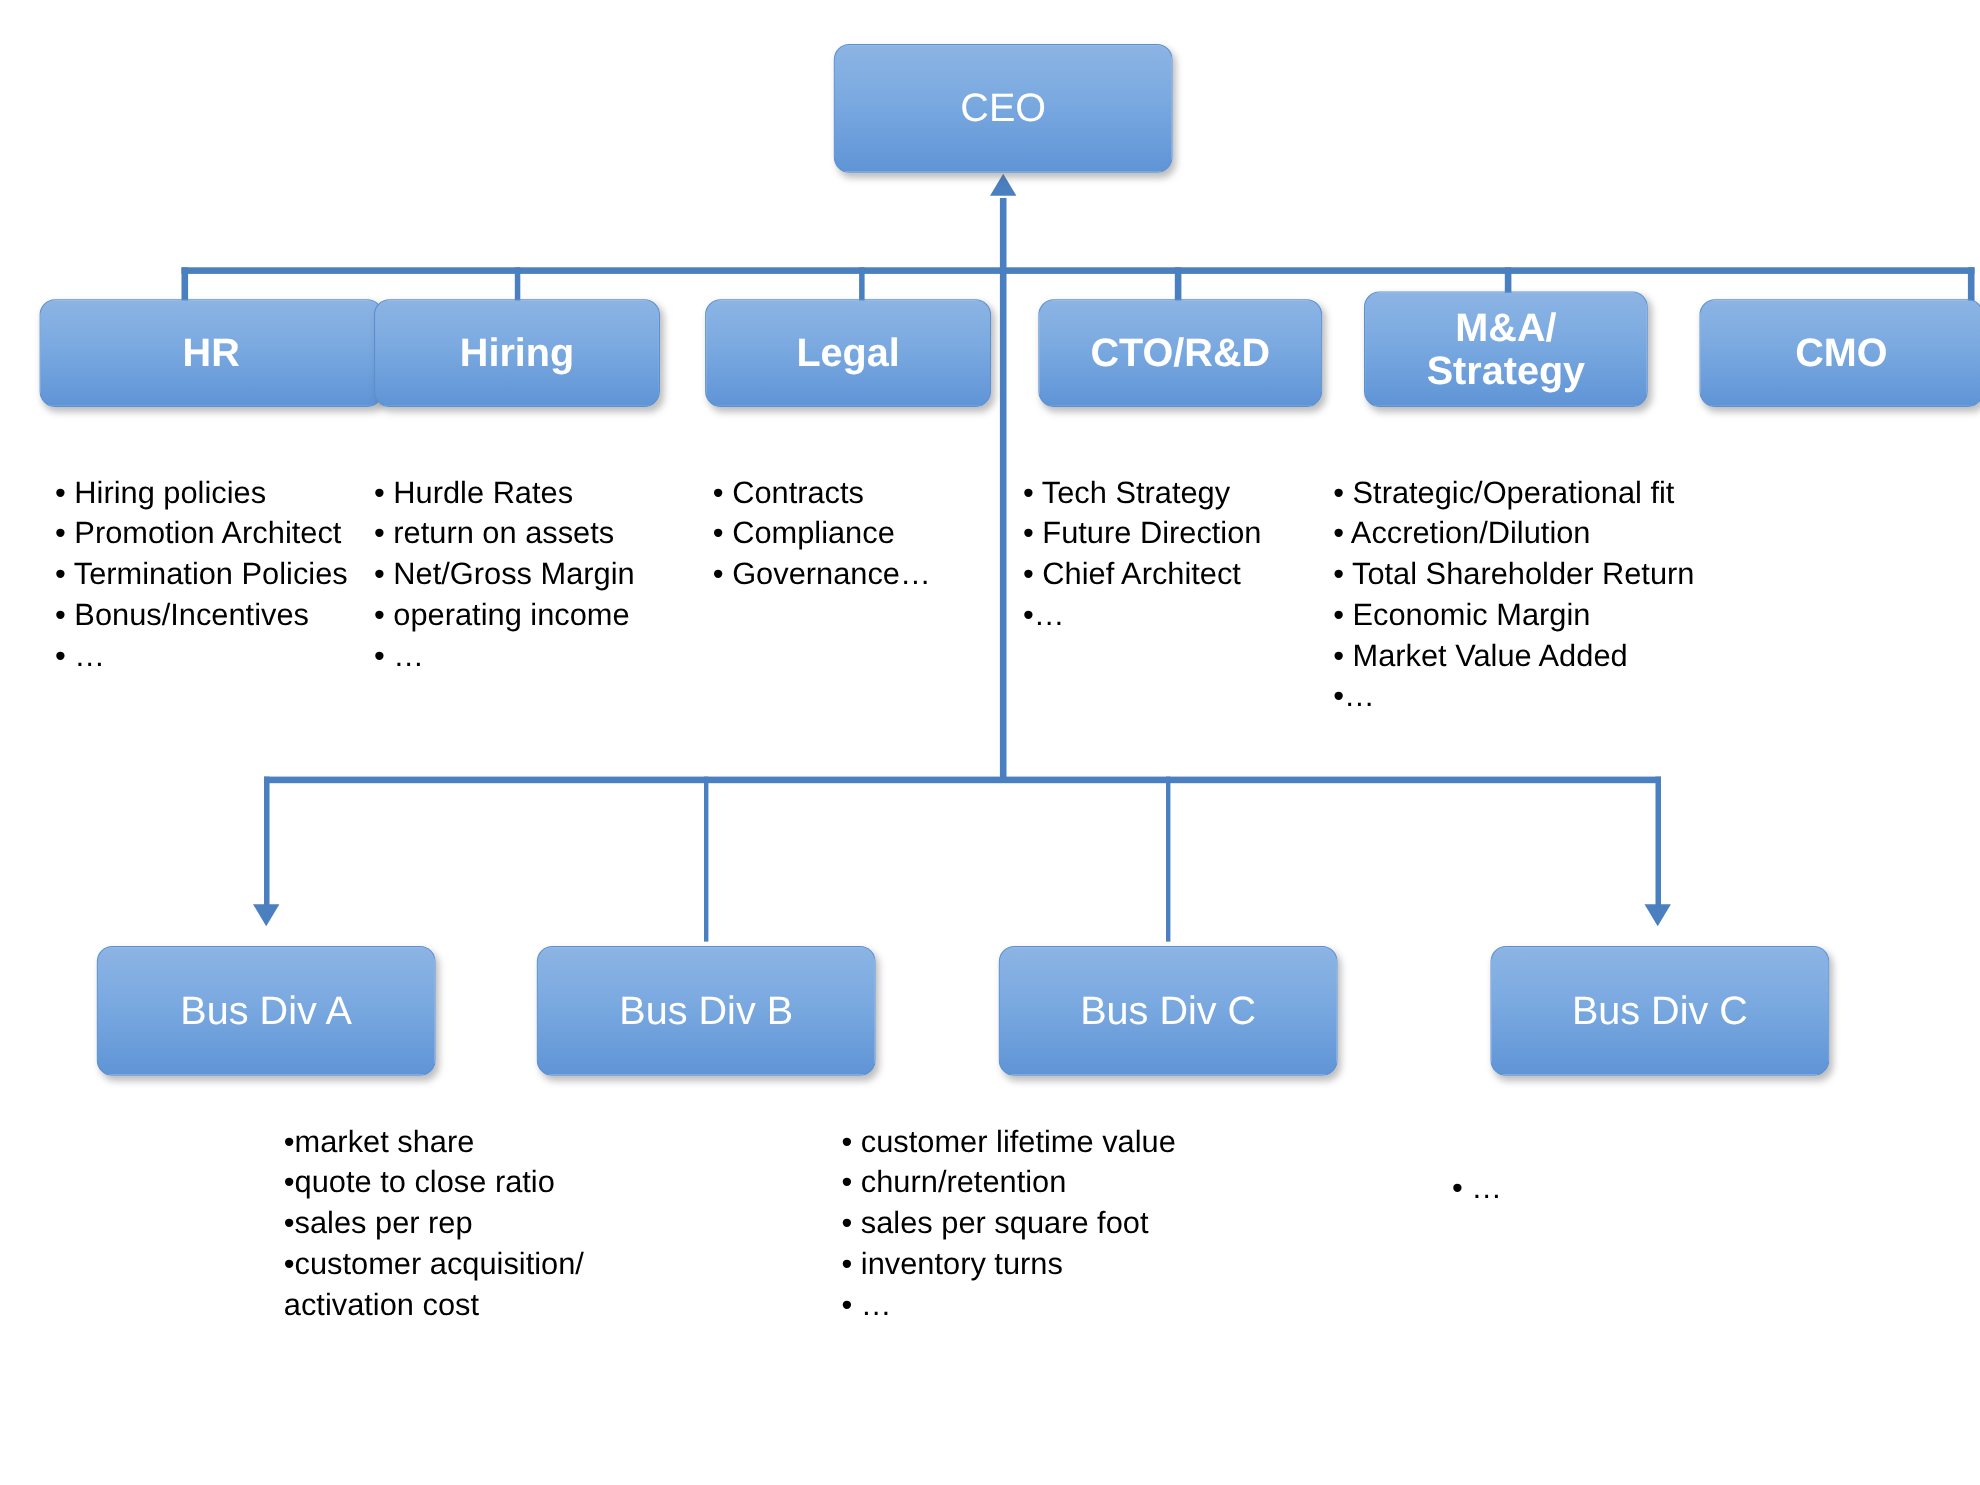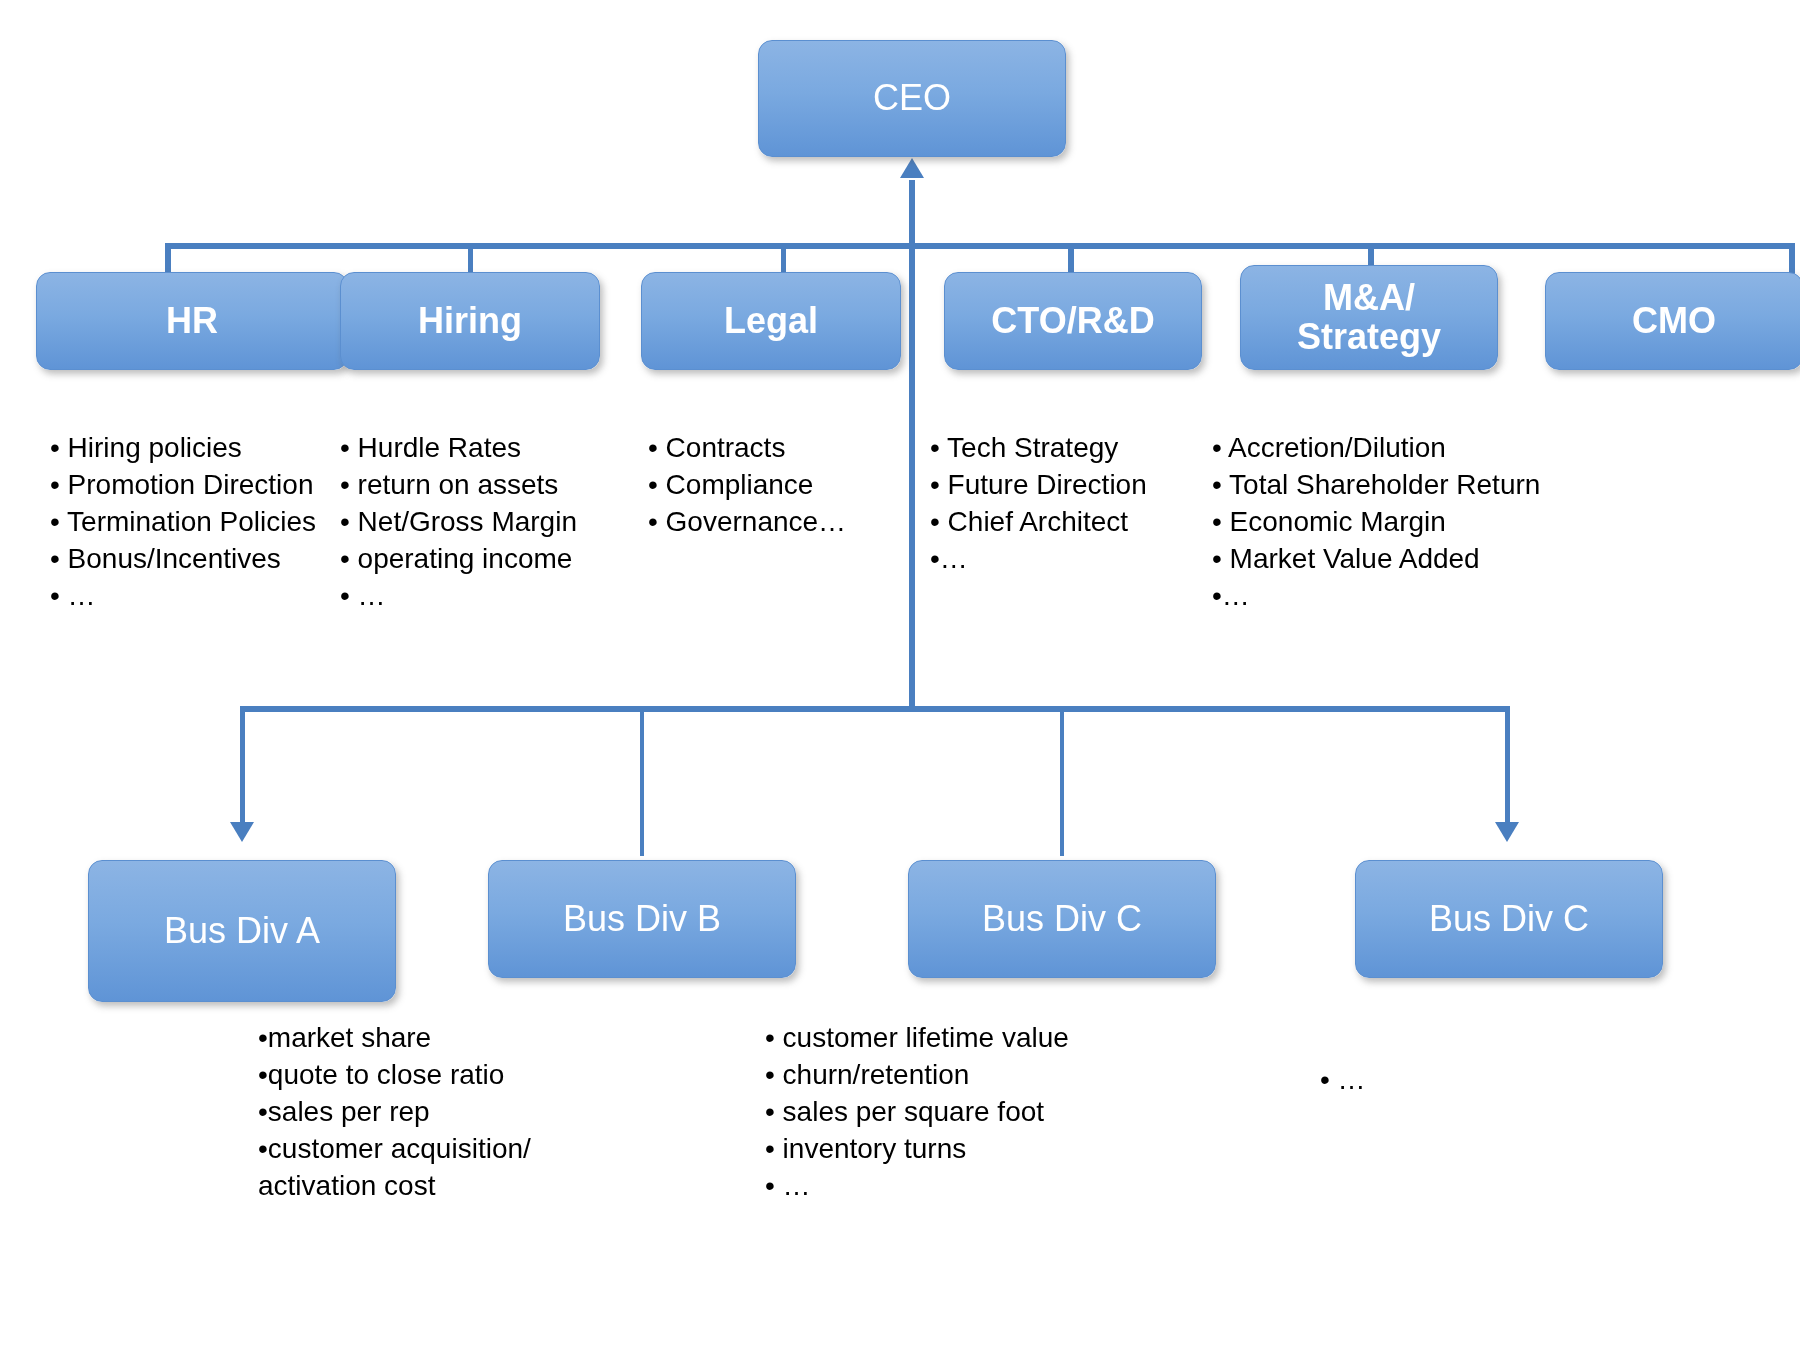--- a/index.html
+++ b/index.html
@@ -131,21 +131,21 @@
 Strategy</span>
   </div>
 
   <div class="node dept" style="left:1545px; top:272px; width:258px; height:98px;">
     <span class="node-label">CMO</span>
   </div>
 
   <div class="bullets" style="left:18px; top:430px; width:320px;margin-left:32px;">
     <ul>
       <li>• Hiring policies</li>
-      <li>• Promotion Direction</li>
+      <li>• Promotion Architect</li>
       <li>• Termination Policies</li>
       <li>• Bonus/Incentives</li>
       <li>• …</li>
     </ul>
   </div>
 
   <div class="bullets" style="left:340px; top:430px; width:290px;">
     <ul>
       <li>• Hurdle Rates</li>
       <li>• return on assets</li>
@@ -167,41 +167,42 @@
     <ul>
       <li>• Tech Strategy</li>
       <li>• Future Direction</li>
       <li>• Chief Architect</li>
       <li>•…</li>
     </ul>
   </div>
 
   <div class="bullets" style="left:1212px; top:430px; width:400px;">
     <ul>
+      <li>• Strategic/Operational fit</li>
       <li>• Accretion/Dilution</li>
       <li>• Total Shareholder Return</li>
       <li>• Economic Margin</li>
       <li>• Market Value Added</li>
       <li>•…</li>
     </ul>
   </div>
 
   <div class="line h" style="left:240px; top:706px; width:1270px; height:6px;"></div>
 
   <div class="line v" style="left:240px; top:706px; width:5px; height:120px;"></div>
   <div class="arrow-down" style="left:230px; top:822px;"></div>
 
   <div class="line v thin" style="left:640px; top:706px; width:4px; height:150px;"></div>
 
   <div class="line v thin" style="left:1060px; top:706px; width:4px; height:150px;"></div>
 
   <div class="line v" style="left:1505px; top:706px; width:5px; height:120px;"></div>
   <div class="arrow-down" style="left:1495px; top:822px;"></div>
 
-  <div class="node div" style="left:88px; top:860px; width:308px; height:142px;text-align:center;">
+  <div class="node div" style="left:88px; top:860px; width:308px; height:118px;text-align:center;">
     <span class="node-label">Bus Div A</span>
   </div>
 
   <div class="node div" style="left:488px; top:860px; width:308px; height:118px;justify-content:flex-end;">
     <span class="node-label">Bus Div B</span>
   </div>
 
   <div class="node div" style="left:908px; top:860px; width:308px; height:118px;">
     <span class="node-label">Bus Div C</span>
   </div>

